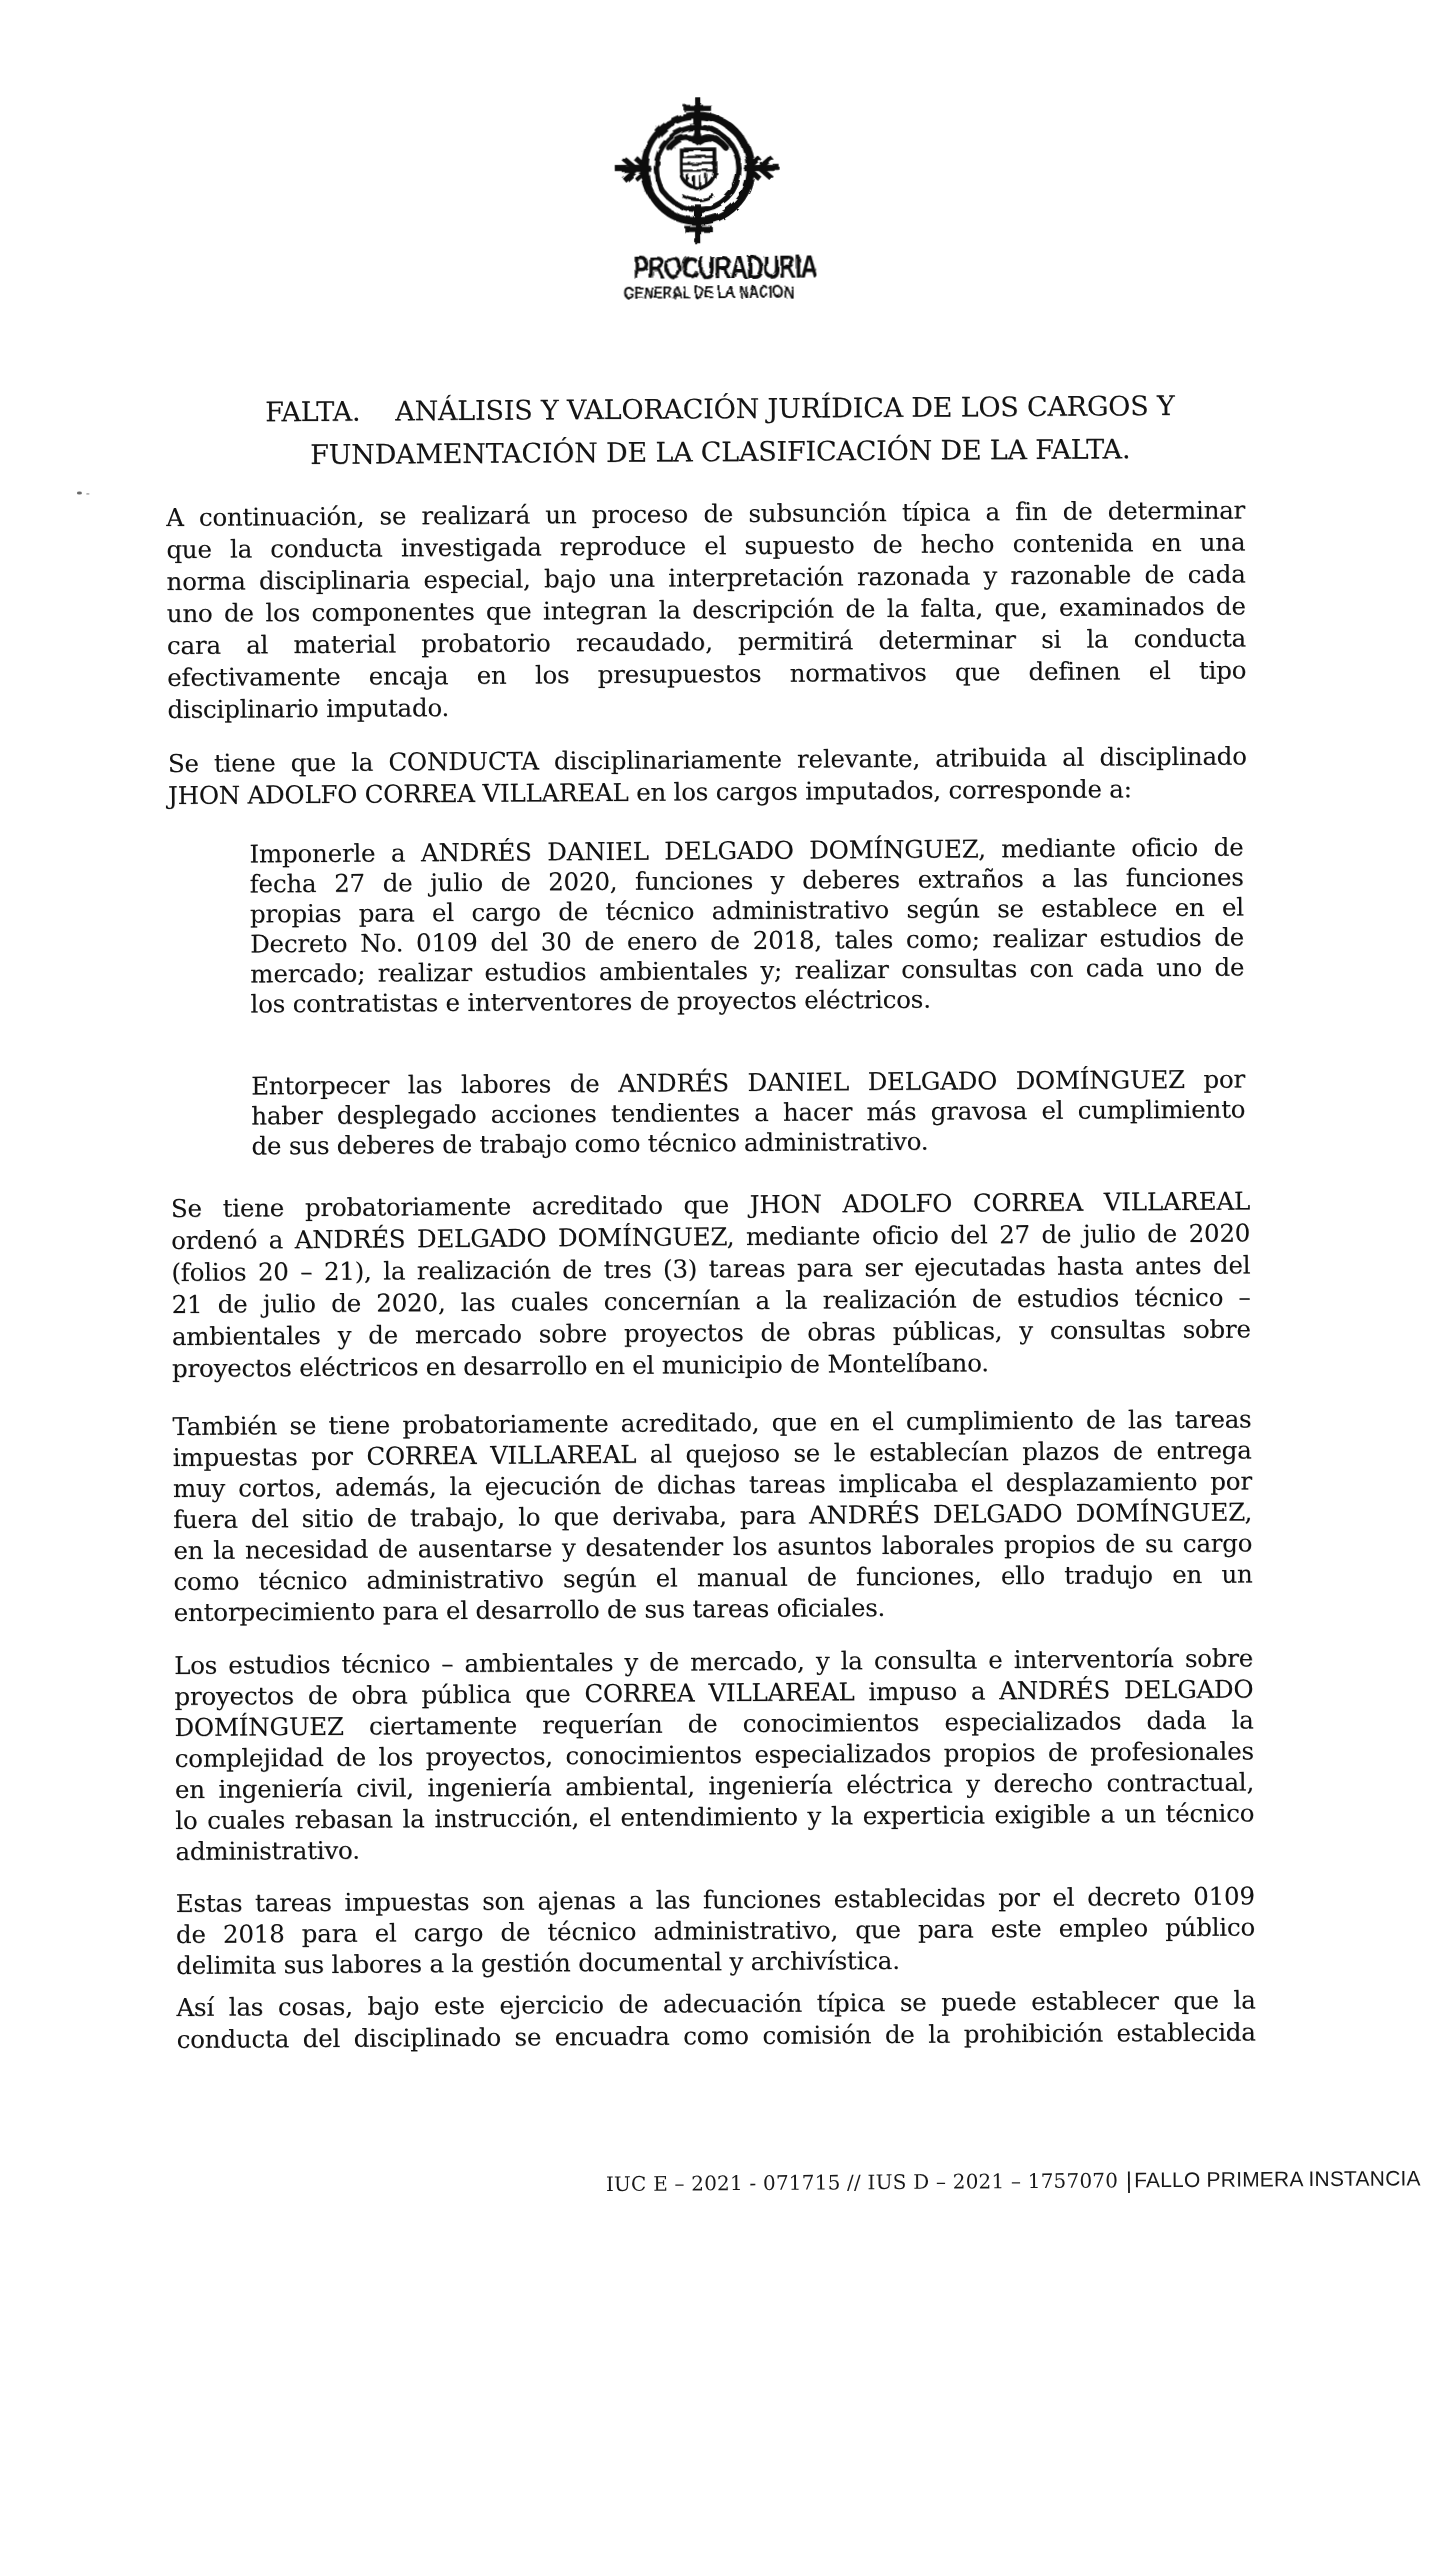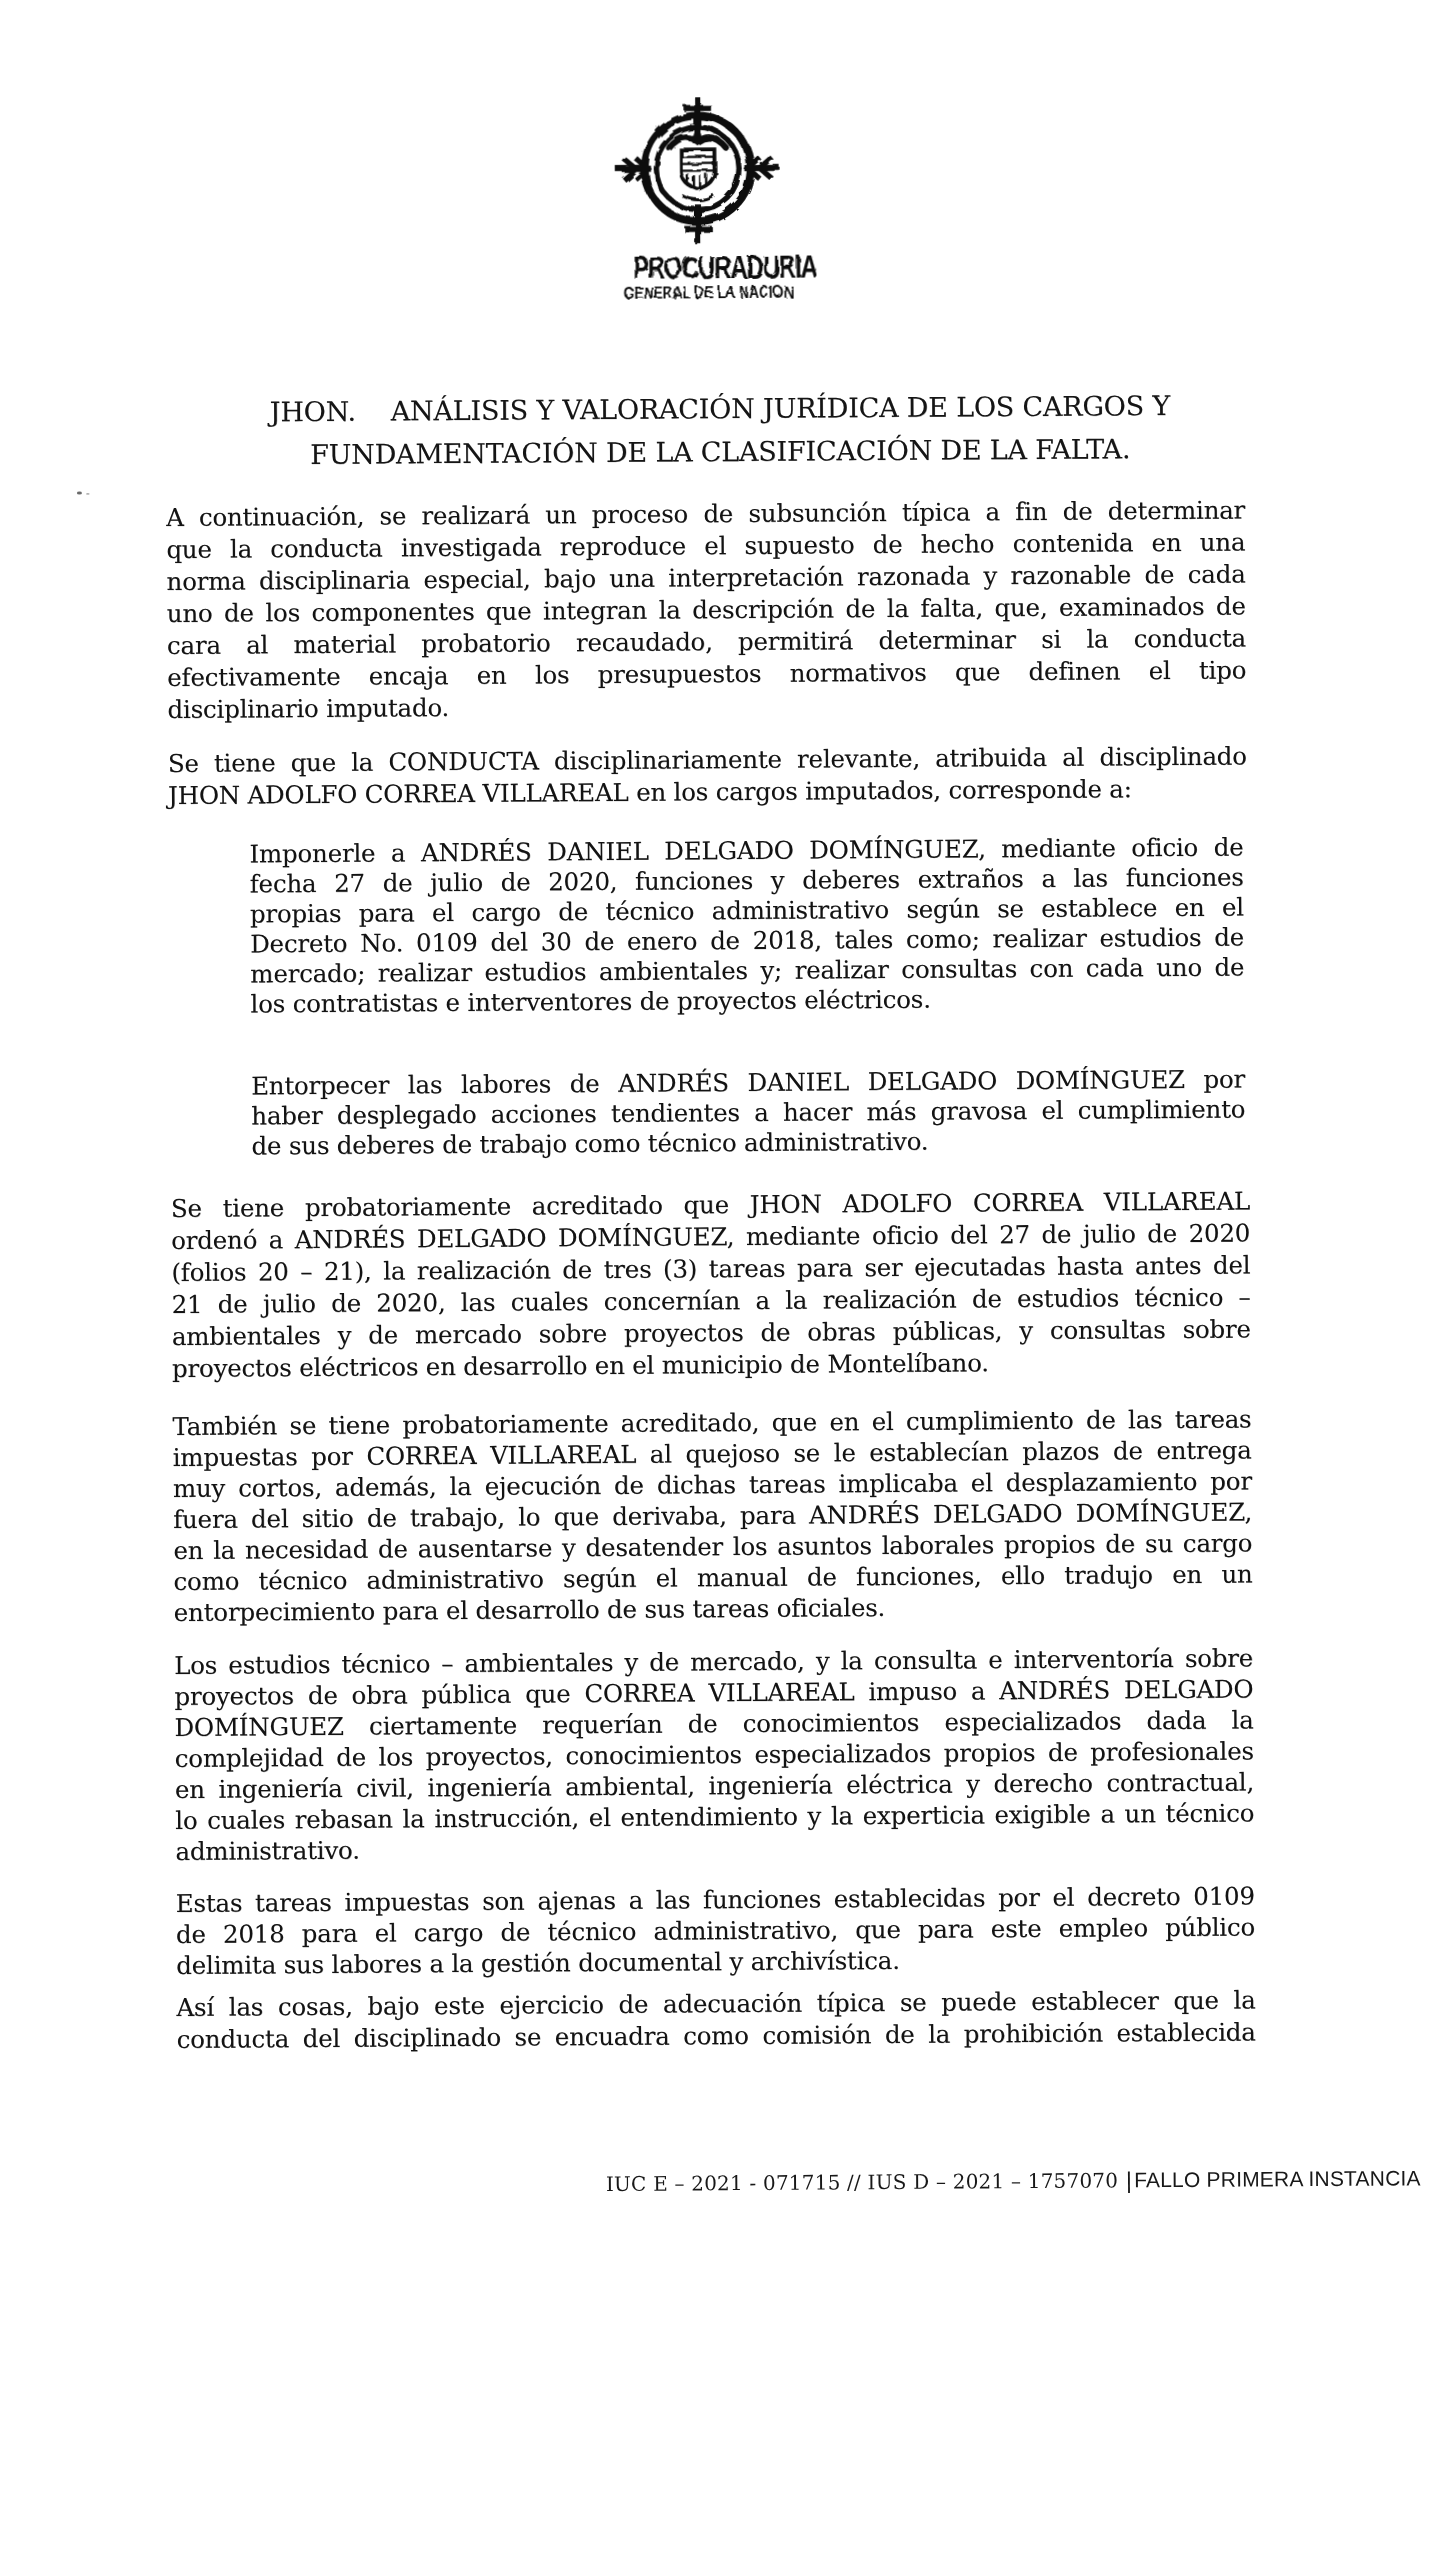--- a/index.html
+++ b/index.html
@@ -124,21 +124,21 @@
           <path d="M94 100 v16 M102 102 v18 M110 102 v18 M118 100 v16" stroke-width="3"></path>
           <path d="M86 128 q21 12 42 0" stroke-width="4"></path>
         </g>
       </svg>
       <div class="wm1">PROCURADURIA</div>
       <div class="wm2">GENERAL DE LA NACION</div>
     </div>
 
     <div class="title">
       <div class="t1">
-        <span>JHON.</span>
+        <span>FALTA.</span>
         <span>ANÁLISIS Y VALORACIÓN JURÍDICA DE LOS CARGOS Y</span>
       </div>
       <div class="t2">FUNDAMENTACIÓN DE LA CLASIFICACIÓN DE LA FALTA.</div>
     </div>
 
     <div class="pblock p1">
         <div class="line">A continuación, se realizará un proceso de subsunción típica a fin de determinar</div>
         <div class="line">que la conducta investigada reproduce el supuesto de hecho contenida en una</div>
         <div class="line">norma disciplinaria especial, bajo una interpretación razonada y razonable de cada</div>
         <div class="line">uno de los componentes que integran la descripción de la falta, que, examinados de</div>

